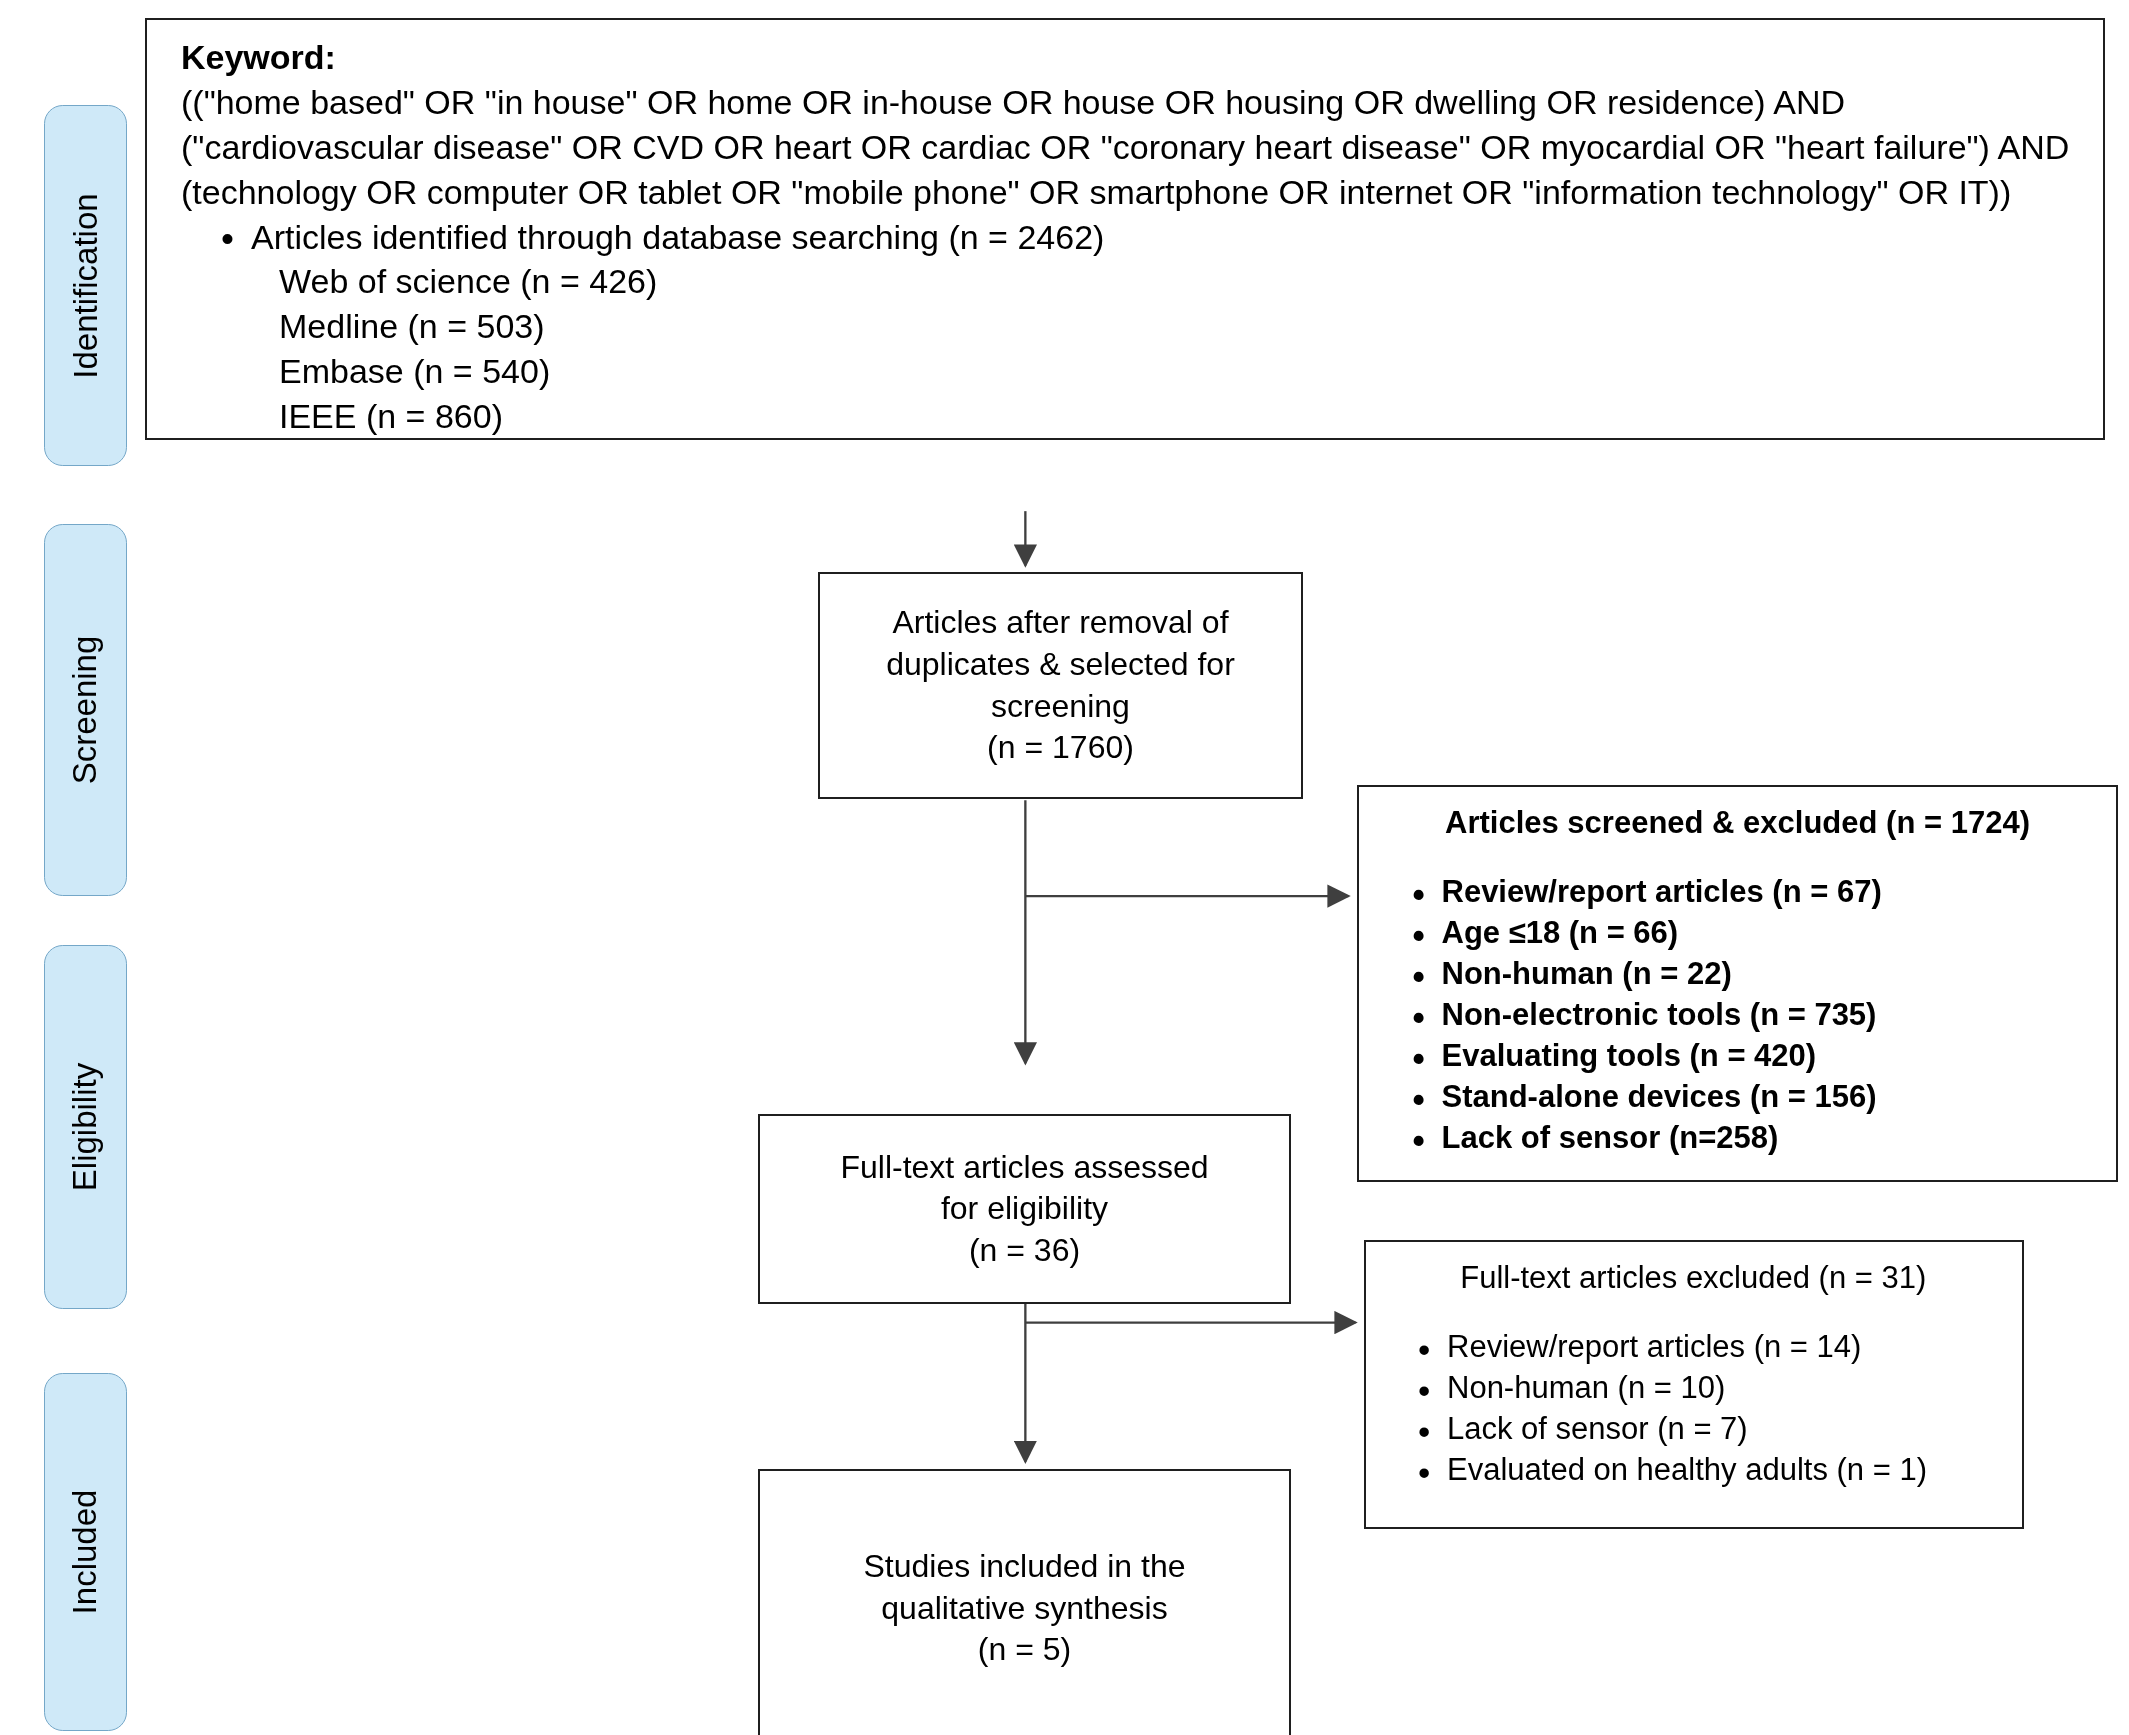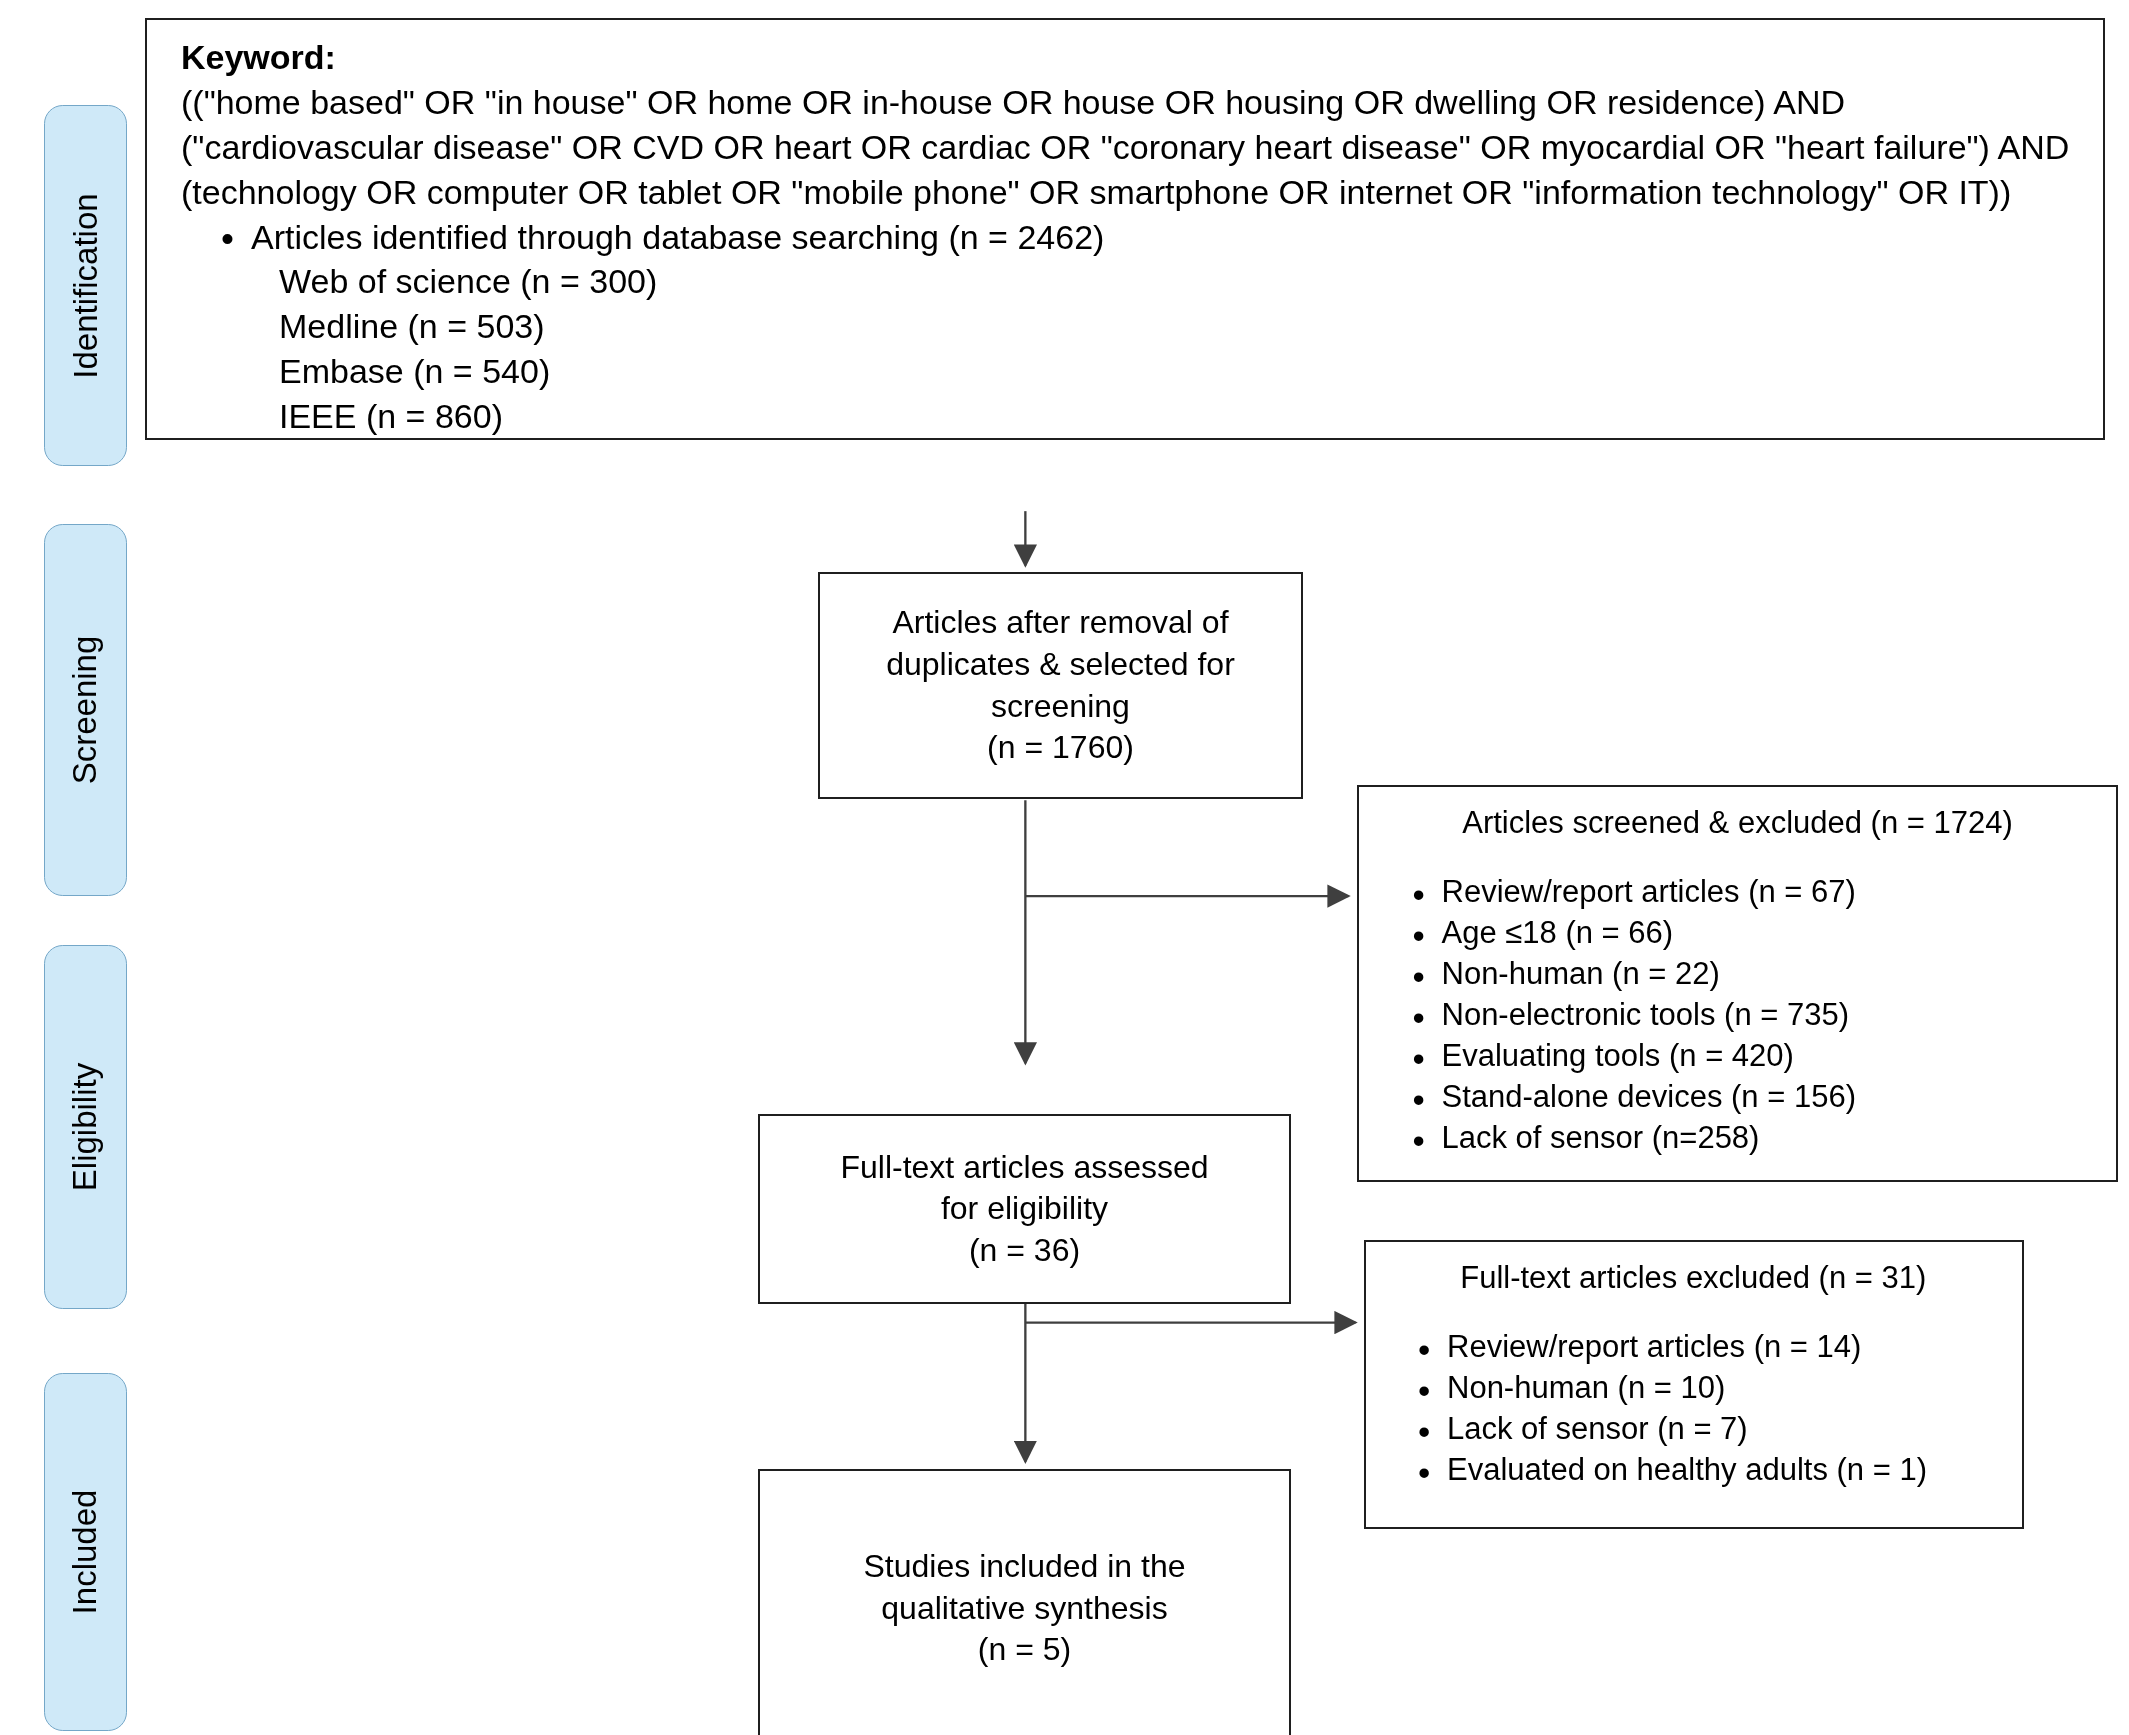--- a/index.html
+++ b/index.html
@@ -81,21 +81,21 @@
   .box-screening  { left: 818px; top: 572px;  width: 485px; height: 227px; }
   .box-eligibility{ left: 758px; top: 1070px; width: 533px; height: 190px; margin-top: 44px; }
   .box-included   { left: 758px; top: 1469px; width: 533px; height: 279px; }
 
   
   .excl {
     font-size: 31px;
     line-height: 1.32;
     padding: 16.4px 17.5px 11.7px 17.5px;
   }
-  .box-excl1 { left: 1357px; top: 785px; width: 761px; height: 397px; }
+  .box-excl1 { left: 1357px; top: 785px; width: 761px; height: 397px; font-weight: bold; }
   .box-excl2 { left: 1364px; top: 1240px; width: 660px; height: 289px; padding-left: 16px; }
   .excl-title { text-align: center; margin-bottom: 28px; }
   .excl ul { list-style: none; margin-left: 36px; }
   .excl li {
     position: relative;
     padding-left: 29px;
   }
   .excl li::before {
     content: "\2022";
     position: absolute;
@@ -137,21 +137,21 @@
     <span>Eligibility</span>
   </div>
   <div class="pill pill-included">
     <span>Included</span>
   </div>
 
   <div class="box kw-box">
     <div class="kw-title">Keyword:</div>
     <div class="kw-query">(("home based" OR "in house" OR home OR in-house OR house OR housing OR dwelling OR residence) AND ("cardiovascular disease" OR CVD OR heart OR cardiac OR "coronary heart disease" OR myocardial OR "heart failure") AND (technology OR computer OR tablet OR "mobile phone" OR smartphone OR internet OR "information technology" OR IT))</div>
     <div class="kw-bullet">Articles identified through database searching (n = 2462)</div>
-    <div class="kw-source">Web of science (n = 300)</div>
+    <div class="kw-source">Web of science (n = 426)</div>
     <div class="kw-source">Medline (n = 503)</div>
     <div class="kw-source">Embase (n = 540)</div>
     <div class="kw-source">IEEE (n = 860)</div>
   </div>
 
   <div class="box center-box box-screening">
     <div>Articles after removal of
 duplicates &amp; selected for
 screening
 (n = 1760)</div>

